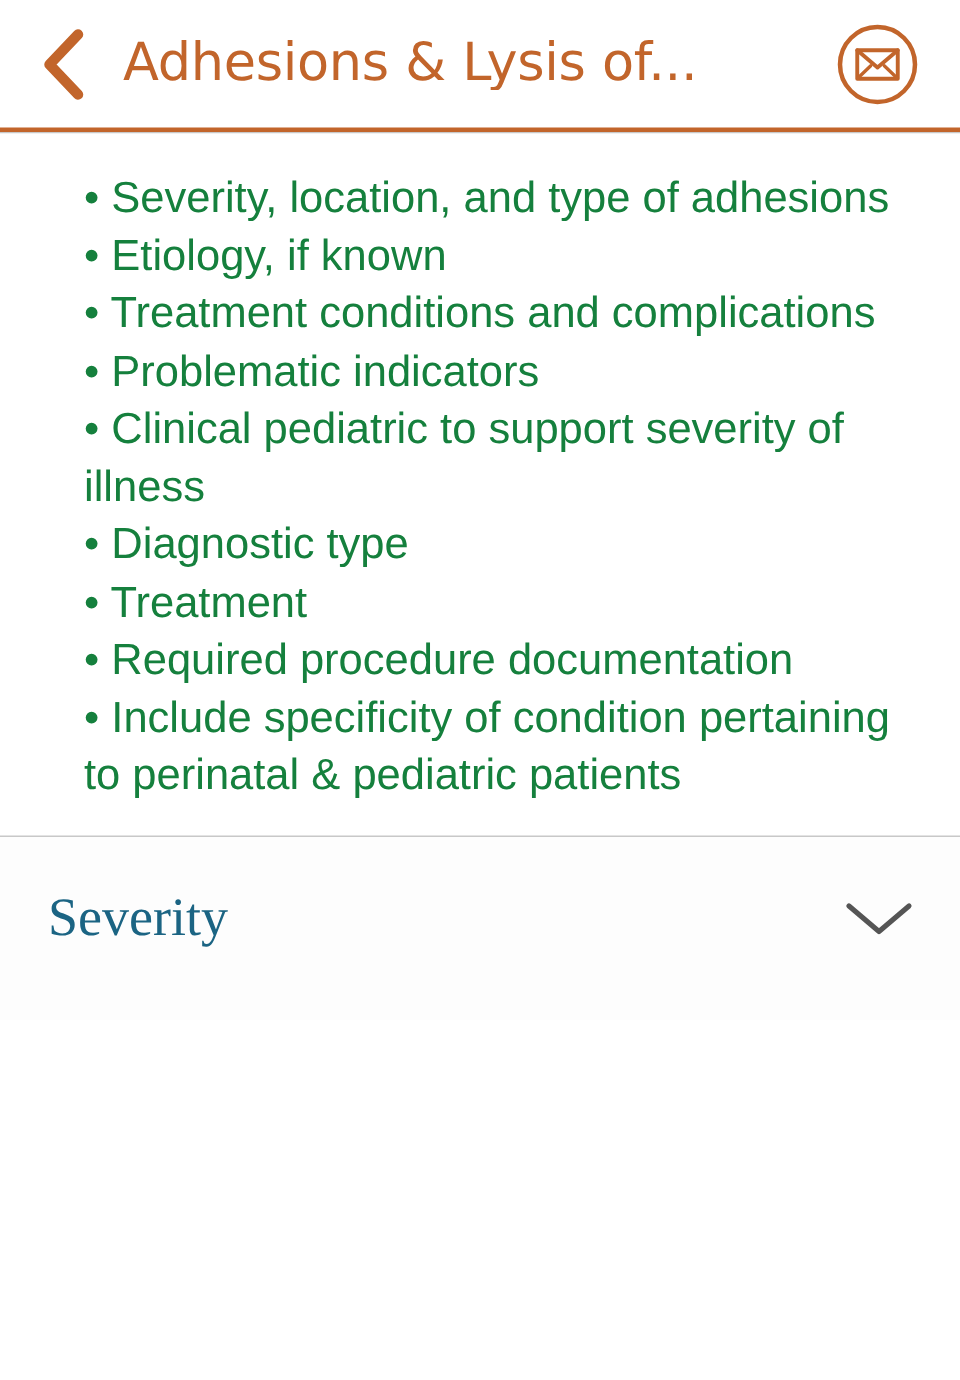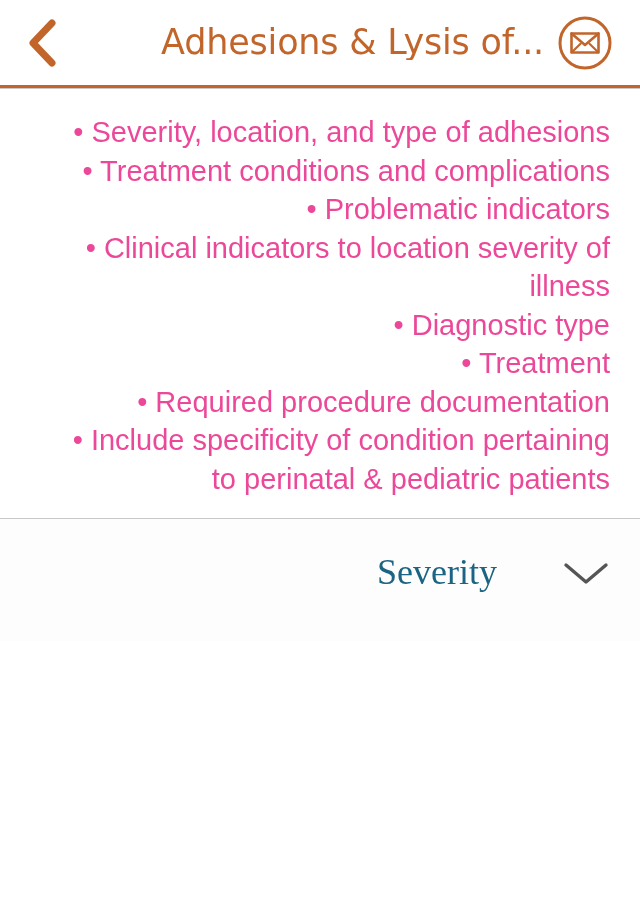--- a/index.html
+++ b/index.html
@@ -15,21 +15,20 @@
     -webkit-font-smoothing: antialiased;
   }
 
   .screen {
     width: 640px;
     height: 920px;
     position: relative;
     background: #ffffff;
     display: flex;
     flex-direction: column;
-    text-align: right;
   }
 
   
   .navbar {
     height: 88px;
     min-height: 88px;
     box-sizing: border-box;
     background: #ffffff;
     border-bottom: 3px solid #c2652b;
     display: flex;
@@ -121,21 +120,21 @@
   .section-body {
     padding: 24px 30px 20px 56px;
     box-sizing: border-box;
     background: #ffffff;
   }
 
   .bullet-list {
     margin: 0;
     padding: 0;
     list-style: none;
-    color: #ec4899;
+    color: #15803d;
     font-family: "Liberation Sans", sans-serif;
     font-size: 29px;
     line-height: 38.5px;
   }
   .bullet-list li {
     margin: 0;
     padding: 0;
     text-indent: 0;
   }
 
@@ -180,23 +179,24 @@
   </div>
 
   <div class="content">
 
 
     <div class="divider"></div>
 
     <div class="section-body">
       <ul class="bullet-list">
         <li>• Severity, location, and type of adhesions</li>
+        <li>• Etiology, if known</li>
         <li>• Treatment conditions and complications</li>
         <li>• Problematic indicators</li>
-        <li>• Clinical indicators to location severity of illness</li>
+        <li>• Clinical pediatric to support severity of illness</li>
         <li>• Diagnostic type</li>
         <li>• Treatment</li>
         <li>• Required procedure documentation</li>
         <li>• Include specificity of condition pertaining to perinatal &amp; pediatric patients</li>
       </ul>
     </div>
 
     <div class="divider"></div>
 
     <div class="section-header section-clipped">

